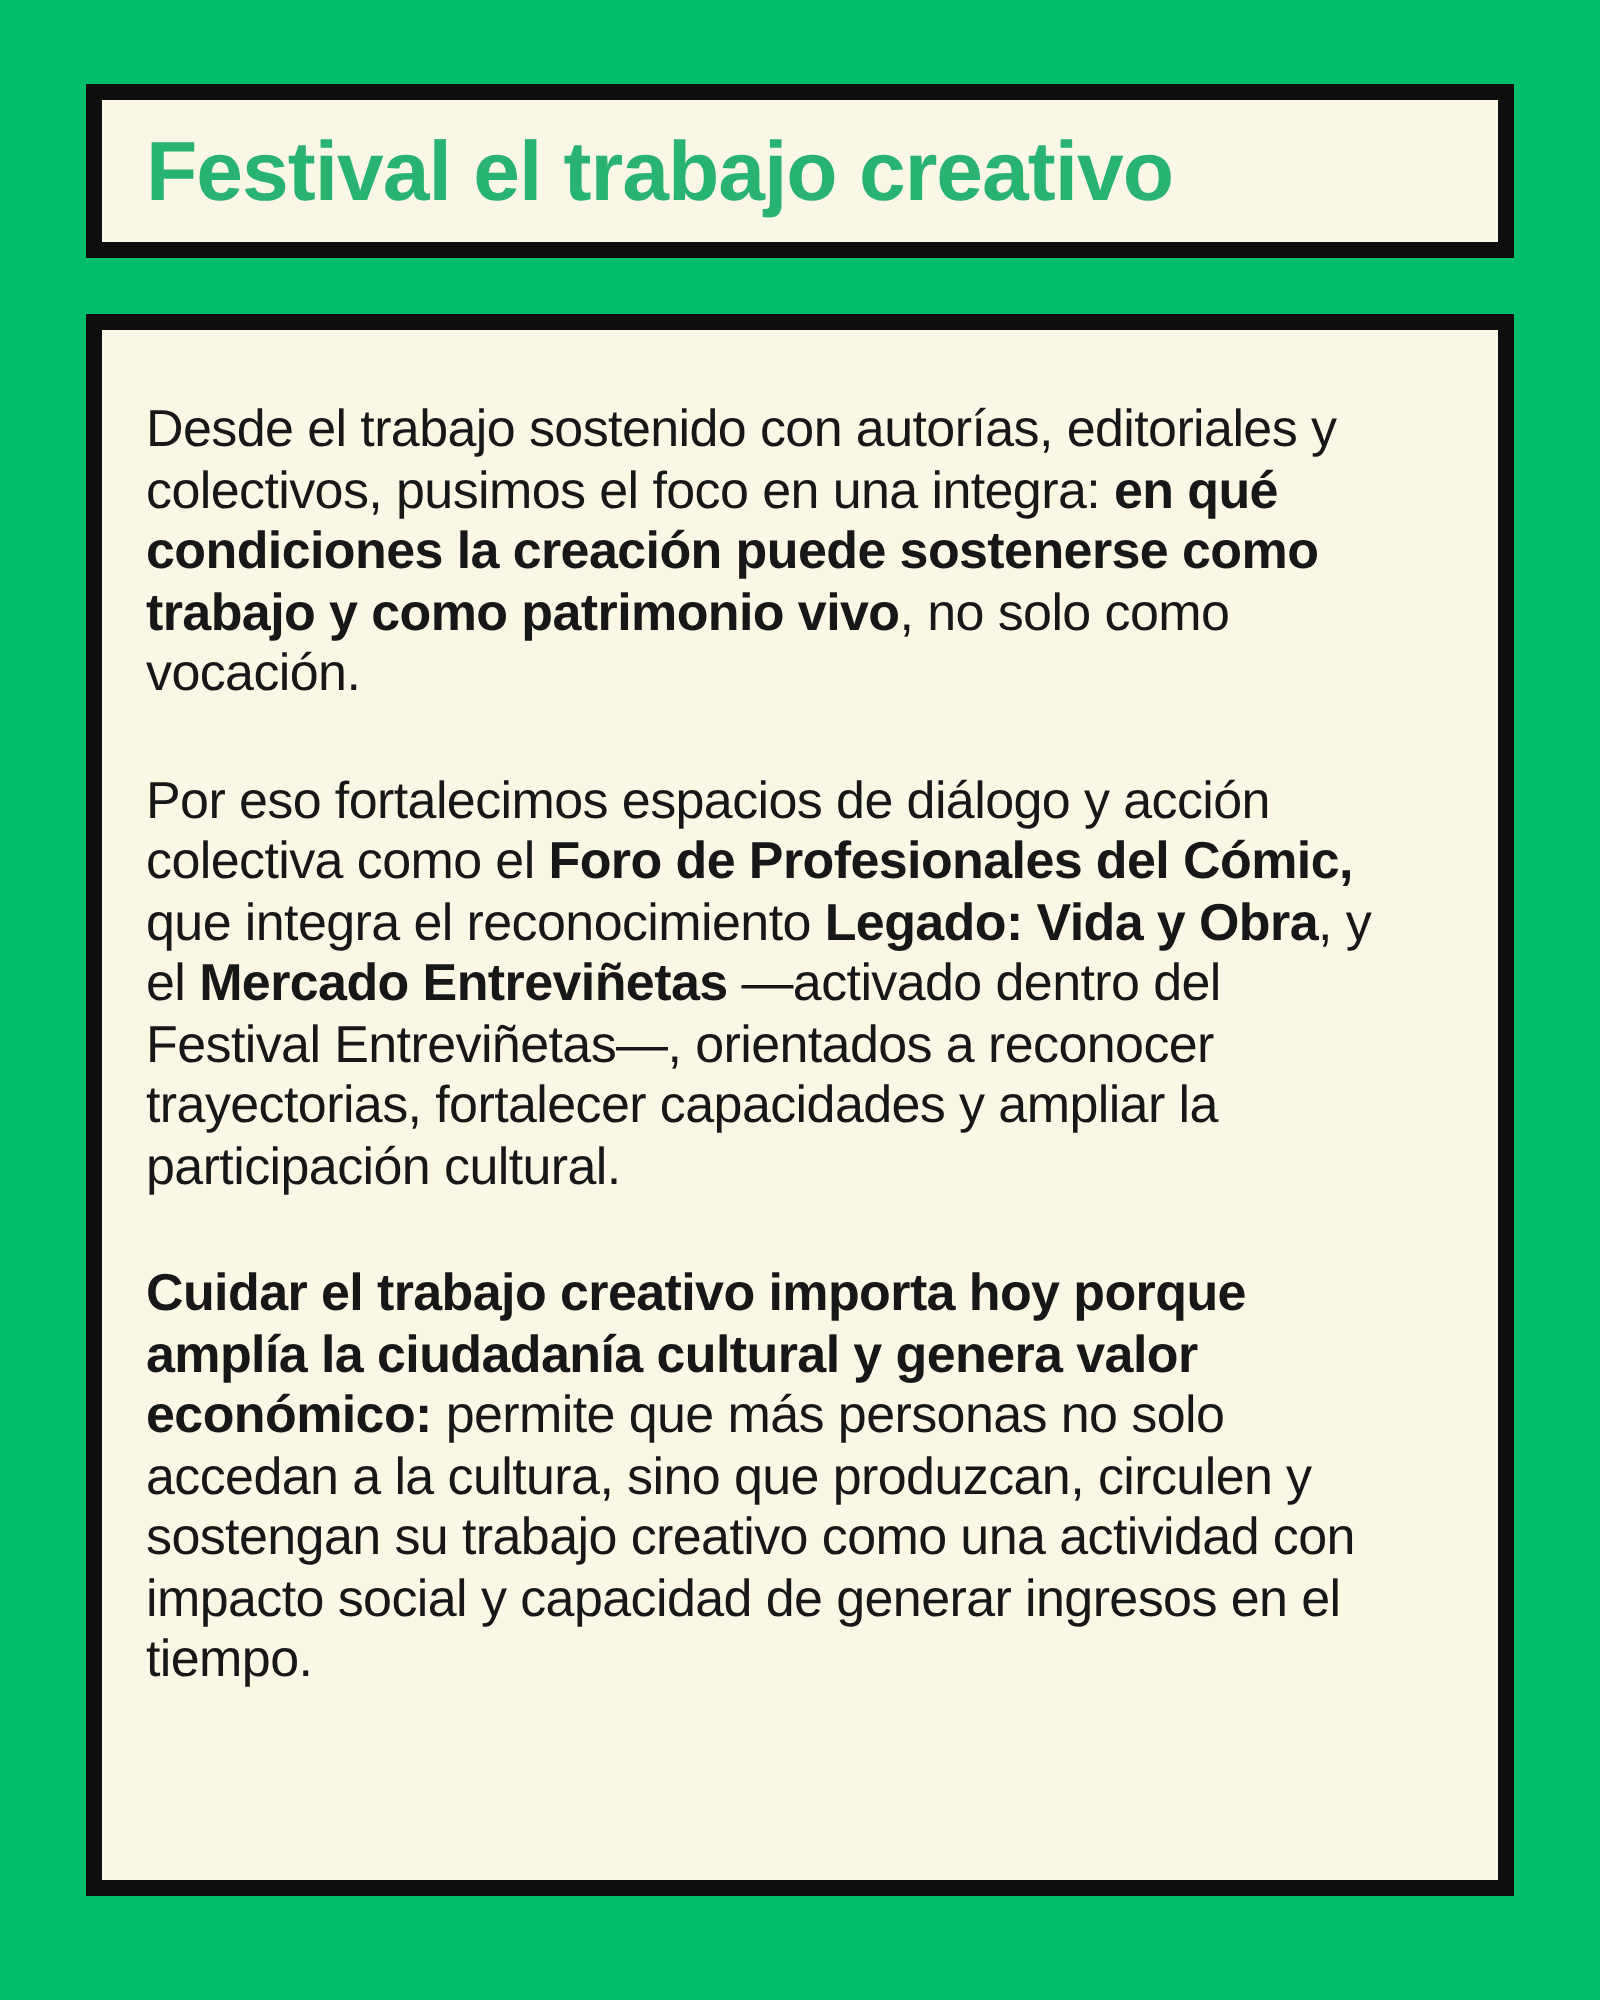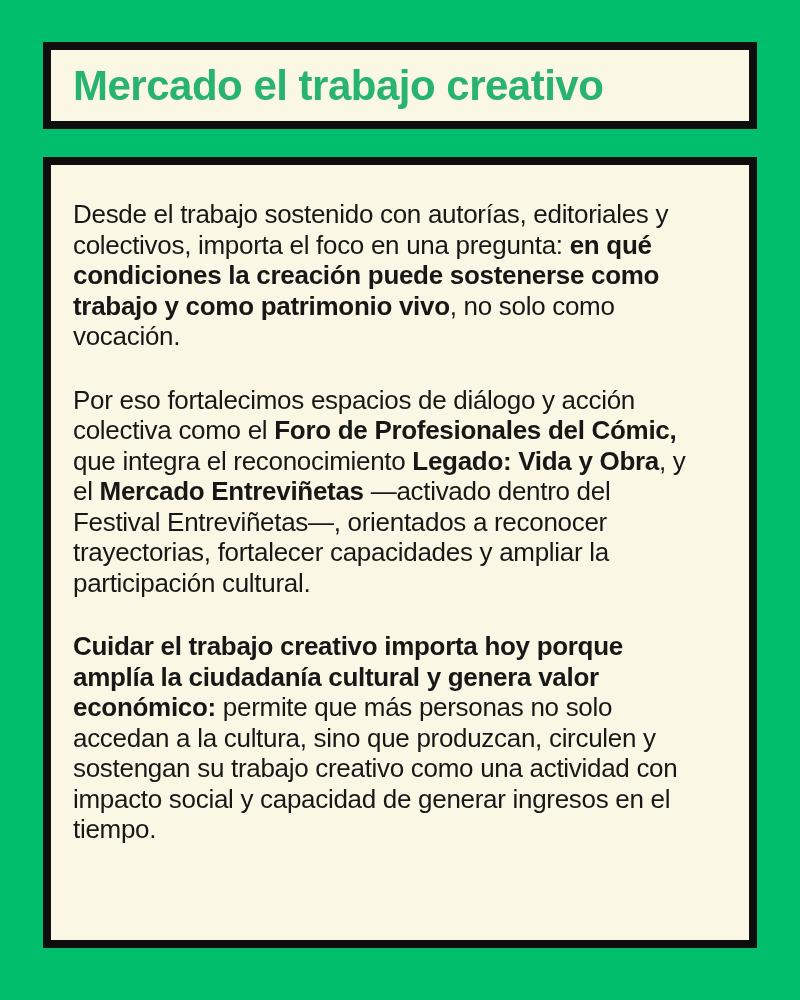--- a/index.html
+++ b/index.html
@@ -49,22 +49,22 @@
     color: #171717;
   }
   .body-card p span.b {
     font-weight: bold;
   }
 </style>
 </head>
 <body>
 
 <div class="card title-card">
-  <h1>Mercado el trabajo creativo</h1>
+  <h1>Festival el trabajo creativo</h1>
 </div>
 
 <div class="card body-card">
   <div>
-      <p><span>Desde el trabajo sostenido con autorías, editoriales y colectivos, importa el foco en una pregunta: </span><span class="b">en qué condiciones la creación puede sostenerse como trabajo y como patrimonio vivo</span><span>, no solo como vocación.</span></p>
+      <p><span>Desde el trabajo sostenido con autorías, editoriales y colectivos, pusimos el foco en una integra: </span><span class="b">en qué condiciones la creación puede sostenerse como trabajo y como patrimonio vivo</span><span>, no solo como vocación.</span></p>
       <p><span>Por eso fortalecimos espacios de diálogo y acción colectiva como el </span><span class="b">Foro de Profesionales del Cómic,</span><span> que integra el reconocimiento </span><span class="b">Legado: Vida y Obra</span><span>, y el </span><span class="b">Mercado Entreviñetas</span><span> —activado dentro del Festival Entreviñetas—, orientados a reconocer trayectorias, fortalecer capacidades y ampliar la participación cultural.</span></p>
       <p><span class="b">Cuidar el trabajo creativo importa hoy porque amplía la ciudadanía cultural y genera valor económico:</span><span> permite que más personas no solo accedan a la cultura, sino que produzcan, circulen y sostengan su trabajo creativo como una actividad con impacto social y capacidad de generar ingresos en el tiempo.</span></p>
     </div>
 </div>
 
 </body></html>

